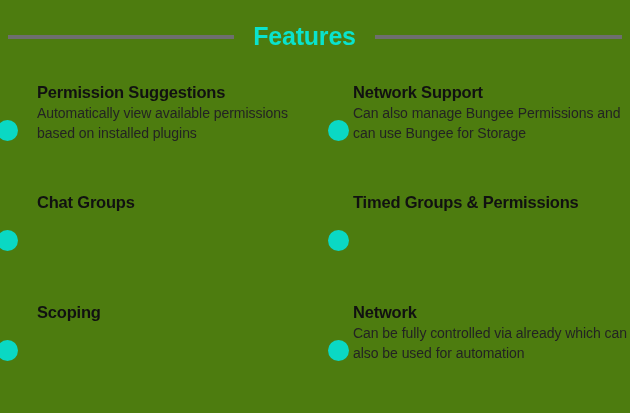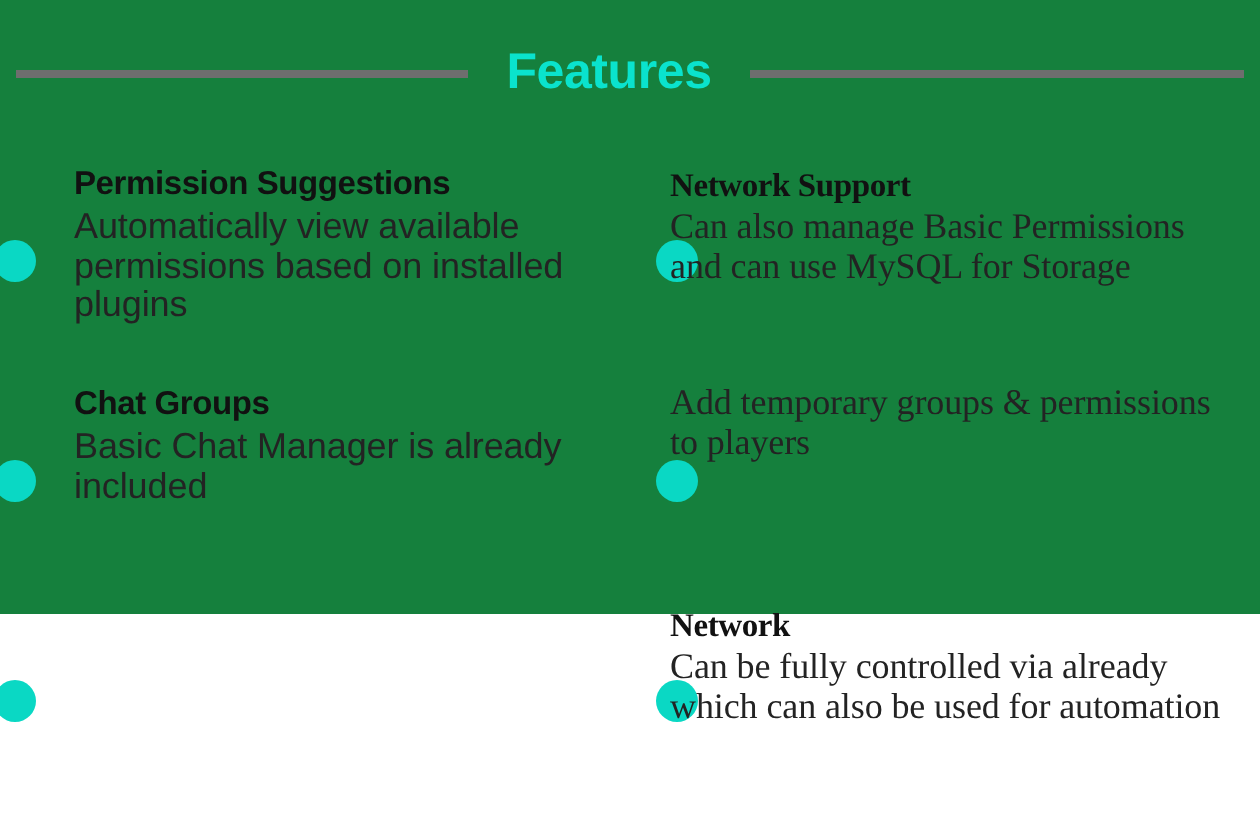--- a/index.html
+++ b/index.html
@@ -10,22 +10,22 @@
     width: 630px;
     height: 413px;
     background: #ffffff;
     font-family: "Liberation Sans", sans-serif;
     overflow: hidden;
   }
 
   #page {
     position: relative;
     width: 630px;
-    height: 307px;
-    background: #15803d;
+    height: 413px;
+    background: #4d7c0f;
   }
 
   
   .header {
     position: absolute;
     left: 0;
     top: 14px;
     width: 630px;
     height: 45px;
     display: flex;
@@ -87,34 +87,34 @@
     background: #0ad8c4;
   }
   .col-left  .bullet { left: -3px; }
   .col-right .bullet { left: 13px; }
 
   .feature-text {
     position: absolute;
     top: 0;
   }
   .col-left  .feature-text { left: 37px; width: 262px; }
-  .col-right .feature-text { left: 20px; width: 277px; font-family: Liberation Serif, serif; }
+  .col-right .feature-text { left: 38px; width: 277px; }
 
   .feature-title {
     font-size: 16.5px;
     font-weight: 700;
     color: #111111;
     line-height: 21px;
     margin: 0 0 1px 0;
     letter-spacing: -0.2px;
     white-space: nowrap;
   }
 
   .feature-desc {
-    font-size: 18px;
+    font-size: 14px;
     font-weight: 400;
     color: #232323;
     line-height: 19.5px;
     margin: 0;
     letter-spacing: -0.05px;
   }
 </style>
 </head>
 <body>
 
@@ -135,46 +135,46 @@
         <div class="feature-text">
           <div class="feature-title">Permission Suggestions</div>
           <div class="feature-desc">Automatically view available permissions based on installed plugins</div>
         </div>
       </div>
 
       <div class="feature row-2">
         <div class="bullet"></div>
         <div class="feature-text">
           <div class="feature-title">Chat Groups</div>
-          <div class="feature-desc">Basic Chat Manager is already included</div>
         </div>
       </div>
 
       <div class="feature row-3">
         <div class="bullet"></div>
         <div class="feature-text">
+          <div class="feature-title">Scoping</div>
         </div>
       </div>
 
     </div>
 
     <div class="col col-right">
 
       <div class="feature row-1">
         <div class="bullet"></div>
         <div class="feature-text">
           <div class="feature-title">Network Support</div>
-          <div class="feature-desc">Can also manage Basic Permissions and can use MySQL for Storage</div>
+          <div class="feature-desc">Can also manage Bungee Permissions and can use Bungee for Storage</div>
         </div>
       </div>
 
       <div class="feature row-2">
         <div class="bullet"></div>
         <div class="feature-text">
-          <div class="feature-desc">Add temporary groups &amp; permissions to players</div>
+          <div class="feature-title">Timed Groups &amp; Permissions</div>
         </div>
       </div>
 
       <div class="feature row-3">
         <div class="bullet"></div>
         <div class="feature-text">
           <div class="feature-title">Network</div>
           <div class="feature-desc">Can be fully controlled via already which can also be used for automation</div>
         </div>
       </div>

